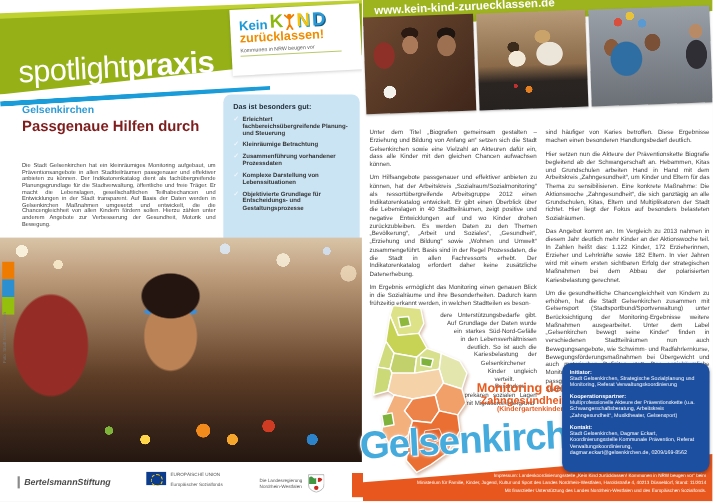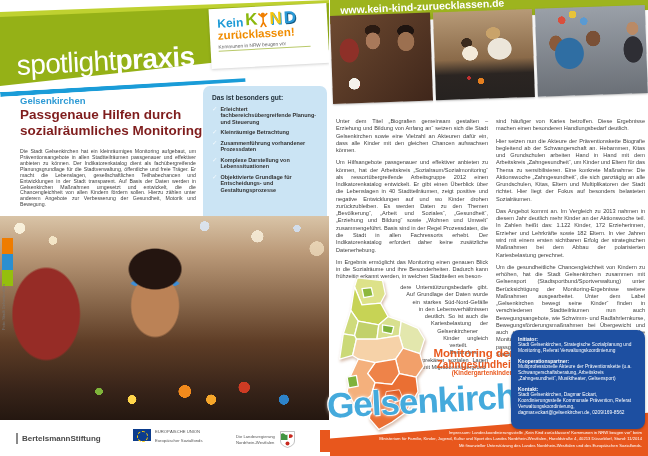--- a/index.html
+++ b/index.html
@@ -70,21 +70,21 @@
   .sq-orange{top:238px;background:#ef7c00;}
   .sq-blue{top:254px;background:#2b8fd0;}
   .sq-green{top:270px;background:#95bf0d;}
   .photo-credit{left:1px;top:330px;font-size:4px;color:#777;transform:rotate(-90deg);
                 transform-origin:left top;white-space:nowrap;}
 
   
   .footer-strip{left:0;top:420px;width:330px;height:36px;background:#fff;}
   .bst{left:16px;top:433px;display:flex;align-items:center;gap:4px;}
   .bst-bar{width:2px;height:11px;background:#8a8a8a;}
-  .bst-text{font-size:8px;font-weight:bold;color:#4a4a4a;}
+  .bst-text{font-size:8px;font-weight:bold;color:#4a4a4a;font-style:italic;}
   .eu{left:133px;top:429px;display:flex;gap:4px;align-items:flex-start;}
   .eu-flag{width:18px;height:12px;background:#0b3c8d;position:relative;flex:0 0 auto;}
   .eu-flag i{position:absolute;left:4px;top:1.5px;width:9px;height:9px;border:1px dashed #ffcc00;
              border-radius:50%;}
   .eu-lines{font-size:4.2px;color:#555;line-height:1.3;}
   .eu-l1{margin-bottom:4px;}
   .nrw{left:236px;top:431px;display:flex;gap:5px;align-items:center;}
   .nrw-lines{font-size:4.2px;color:#555;line-height:1.35;text-align:left;}
   .nrw-crest{width:15px;height:17px;}
 
@@ -188,21 +188,20 @@
         <span class="kind-n">N</span>
         <span class="kind-d">D</span>
       </div>
       <div class="logo-tag">zurücklassen!</div>
       <div class="logo-sub">Kommunen in NRW beugen vor</div>
     </div>
 
     <div class="abs city-label">Gelsenkirchen</div>
     <div class="abs page-title">
       <div>Passgenaue Hilfen durch</div>
-      <div>sozialräumliches Monitoring</div>
     </div>
     <div class="abs intro-text">Die Stadt Gelsenkirchen hat ein kleinräumiges Monitoring aufgebaut, um Präventionsangebote in allen Stadtteilräumen passgenauer und effektiver anbieten zu können. Der Indikatorenkatalog dient als fachübergreifende Planungsgrundlage für die Stadtverwaltung, öffentliche und freie Träger. Er macht die Lebenslagen, gesellschaftlichen Teilhabechancen und Entwicklungen in der Stadt transparent. Auf Basis der Daten werden in Gelsenkirchen Maßnahmen umgesetzt und entwickelt, die die Chancengleichheit von allen Kindern fördern sollen. Hierzu zählen unter anderem Angebote zur Verbesserung der Gesundheit, Motorik und Bewegung.</div>
 
     <div class="abs hl-box">
       <div class="hl-title">Das ist besonders gut:</div>
       <div>
           <div class="hl-item">
           <span class="hl-check">✓</span>
           <span class="hl-text">Erleichtert fachbereichsübergreifende Planung- und Steuerung</span>
         </div>

